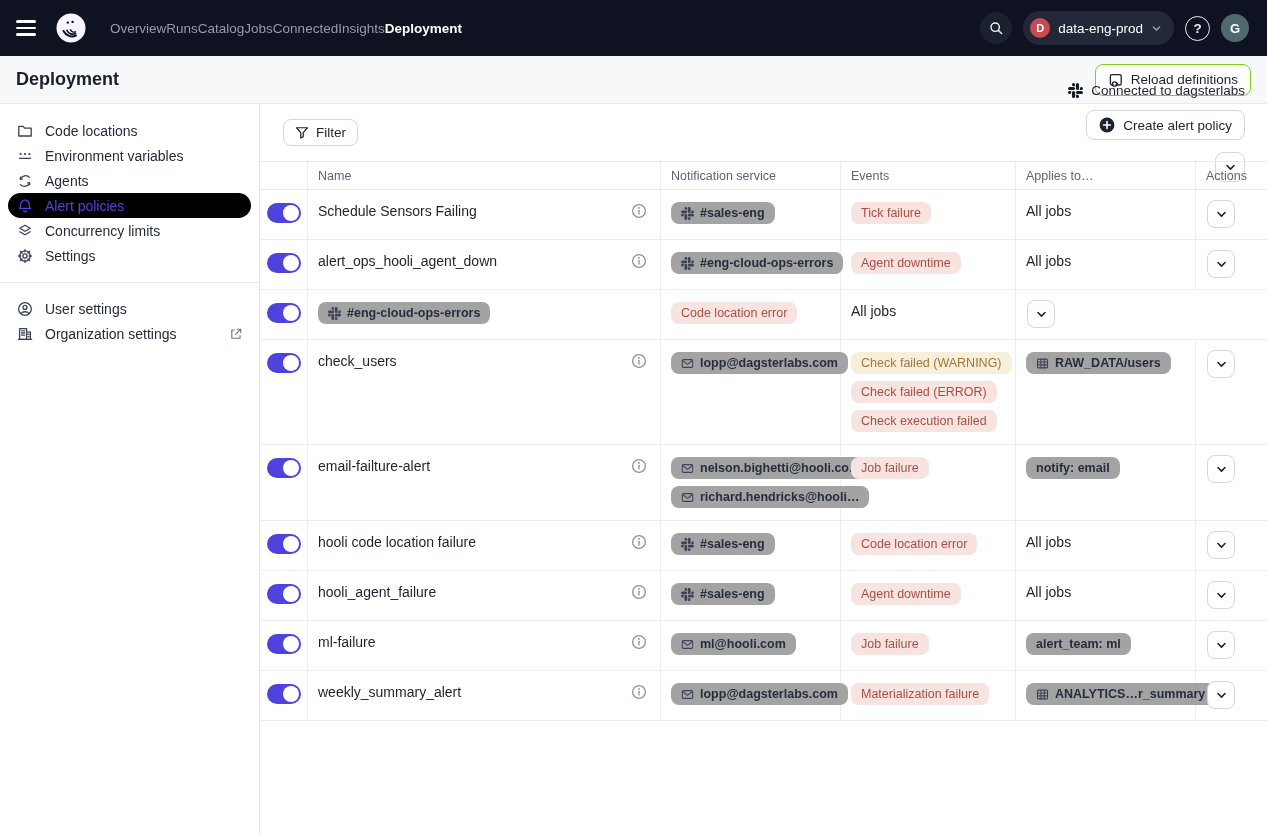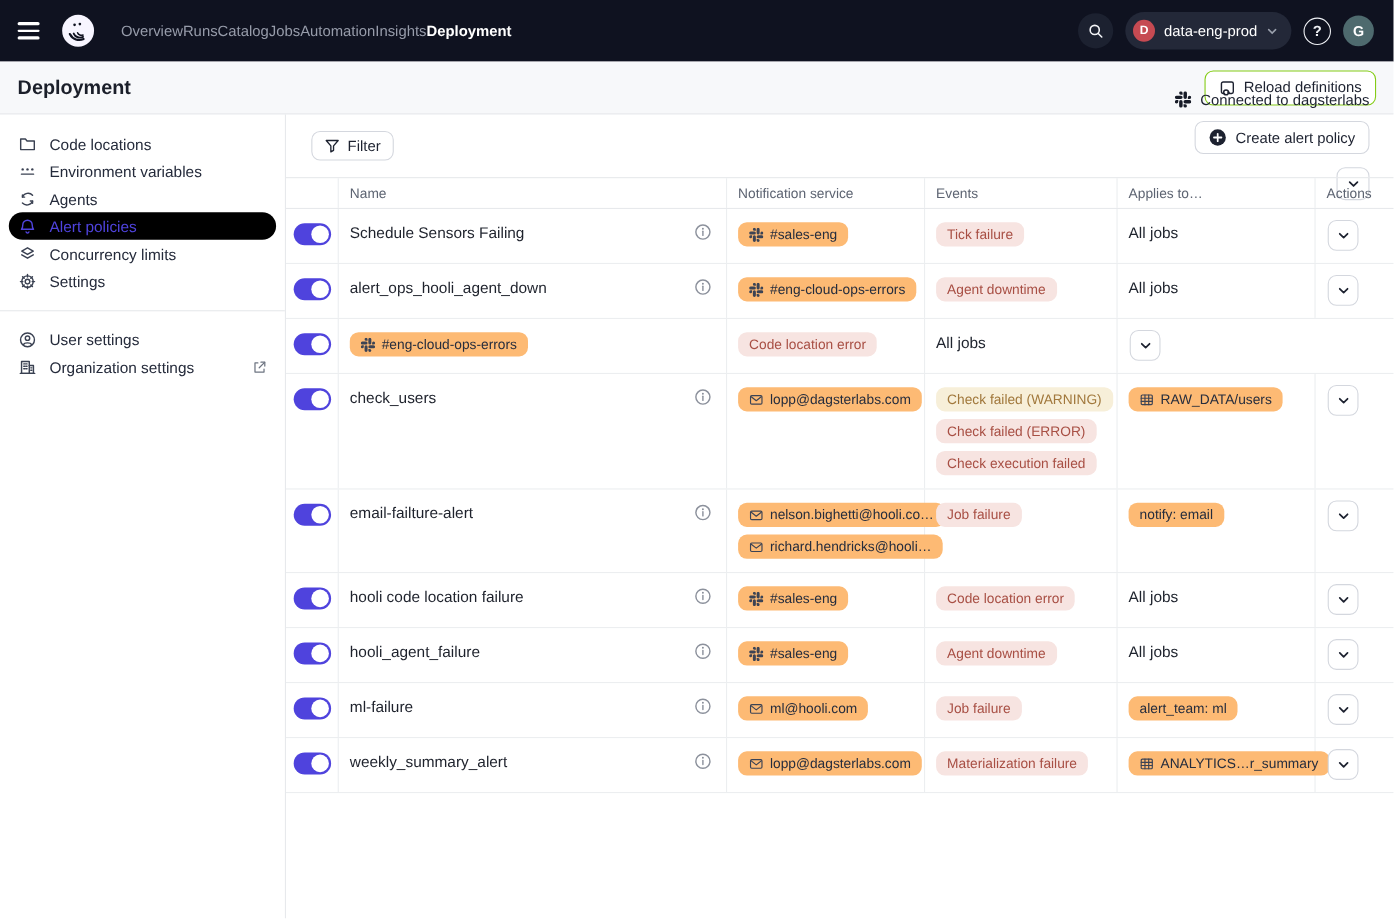--- a/index.html
+++ b/index.html
@@ -68,21 +68,21 @@
   .td { border-right:1px solid #eceef0; padding:12px 10px; }
   .td:last-child { border-right:none; }
   .toggle-cell { display:flex; justify-content:center; padding:13px 0 0; }
   .toggle { width:34px; height:20px; border-radius:10px; background:#4f43dd; position:relative; cursor:pointer; flex-shrink:0; }
   .toggle::after { content:''; position:absolute; width:16px; height:16px; border-radius:50%; background:#fff; top:2px; right:2px; }
   .name-cell { display:flex; align-items:flex-start; padding-right:13px; }
   .name { font-size:14px; color:#1e222c; line-height:19px; }
   .info { margin-left:auto; width:16px; height:16px; color:#8c919c; cursor:pointer; flex-shrink:0; margin-top:1px; }
   .info svg { width:16px; height:16px; }
   .stack { display:flex; flex-direction:column; gap:7px; align-items:flex-start; }
-  .pill { display:inline-flex; align-items:center; gap:6px; background:#fdba74; border-radius:8px; padding:4px 10px; font-size:12.5px; color:#262d3d; white-space:nowrap; }
+  .pill { display:inline-flex; align-items:center; gap:6px; background:#a3a3a3; border-radius:8px; padding:4px 10px; font-size:12.5px; color:#262d3d; white-space:nowrap;font-weight:bold; }
   .pill .pic { width:13px; height:13px; color:#3c4354; display:flex; }
   .pill .pic svg { width:13px; height:13px; }
   .badge { border-radius:8px; padding:4px 10px; font-size:12.5px; white-space:nowrap; }
   .badge.red { background:#f7e4e1; color:#a84f44; }
   .badge.amber { background:#f7efd9; color:#a1783c; }
   .plain { font-size:14px; color:#20252f; line-height:19px; }
   .actions-cell { padding:10px 0 0 11px; }
   .action-btn { width:28px; height:28px; border-radius:8px; justify-content:center; }
 </style>
 </head>
@@ -100,21 +100,21 @@
     <circle cx="19.6" cy="11.9" r="1.2" fill="#0f1220"></circle>
     <path d="M10.5 21c2.5 5 8 6.5 12.5 4.5" stroke="#0f1220" stroke-width="2" fill="none" stroke-linecap="round"></path>
     <path d="M14 20.5c1.5 3.5 5.5 4.5 8.5 3" stroke="#0f1220" stroke-width="1.7" fill="none" stroke-linecap="round"></path>
     <path d="M17.5 19.8c.8 2 3.2 2.8 5 2" stroke="#0f1220" stroke-width="1.4" fill="none" stroke-linecap="round"></path>
   </svg>
   <div class="nav-links" id="nav-links">
       <span class="nav-link">Overview</span>
       <span class="nav-link">Runs</span>
       <span class="nav-link">Catalog</span>
       <span class="nav-link">Jobs</span>
-      <span class="nav-link">Automation</span>
+      <span class="nav-link">Connected</span>
       <span class="nav-link">Insights</span>
       <span class="nav-link active">Deployment</span>
     </div>
   <div class="topnav-right">
     <div class="search-btn ctr">
       <svg viewBox="0 0 20 20" fill="none" stroke="currentColor" stroke-width="1.8" stroke-linecap="round">
           <circle cx="9" cy="9" r="5.2"></circle>
           <path d="M13 13l4 4"></path>
         </svg>
     </div>

